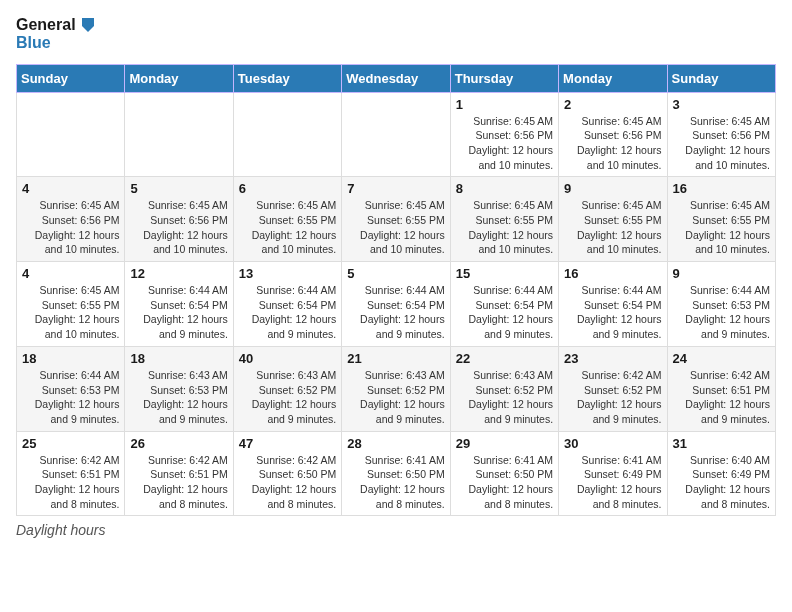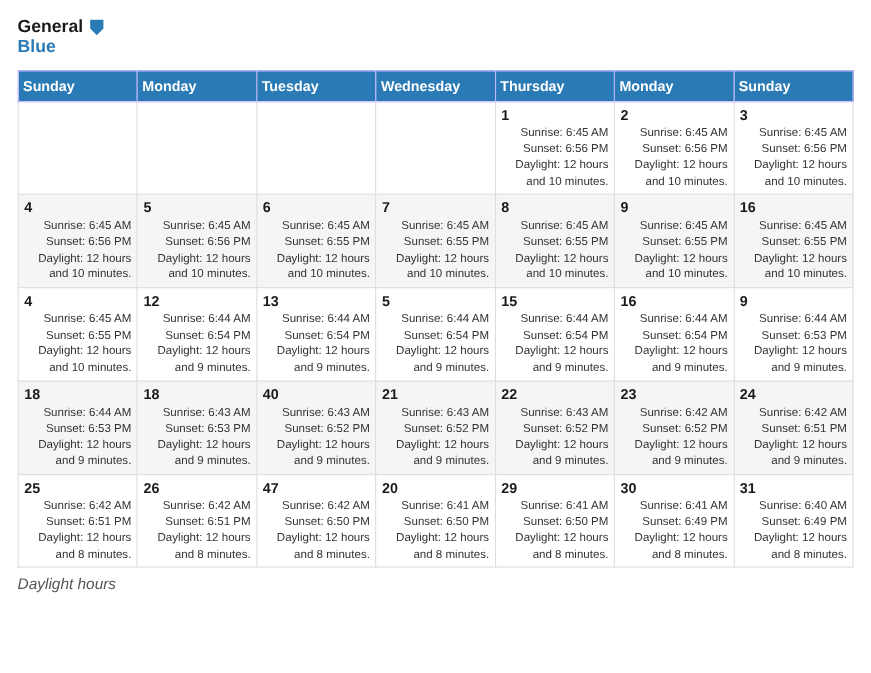--- a/index.html
+++ b/index.html
@@ -228,21 +228,21 @@
         </td>
         <td>
           <span class="day-number">26</span>
           <div class="day-info">Sunrise: 6:42 AM<br>Sunset: 6:51 PM<br>Daylight: 12 hours and 8 minutes.</div>
         </td>
         <td>
           <span class="day-number">47</span>
           <div class="day-info">Sunrise: 6:42 AM<br>Sunset: 6:50 PM<br>Daylight: 12 hours and 8 minutes.</div>
         </td>
         <td>
-          <span class="day-number">20</span>
+          <span class="day-number">28</span>
           <div class="day-info">Sunrise: 6:41 AM<br>Sunset: 6:50 PM<br>Daylight: 12 hours and 8 minutes.</div>
         </td>
         <td>
           <span class="day-number">29</span>
           <div class="day-info">Sunrise: 6:41 AM<br>Sunset: 6:50 PM<br>Daylight: 12 hours and 8 minutes.</div>
         </td>
         <td>
           <span class="day-number">30</span>
           <div class="day-info">Sunrise: 6:41 AM<br>Sunset: 6:49 PM<br>Daylight: 12 hours and 8 minutes.</div>
         </td>

